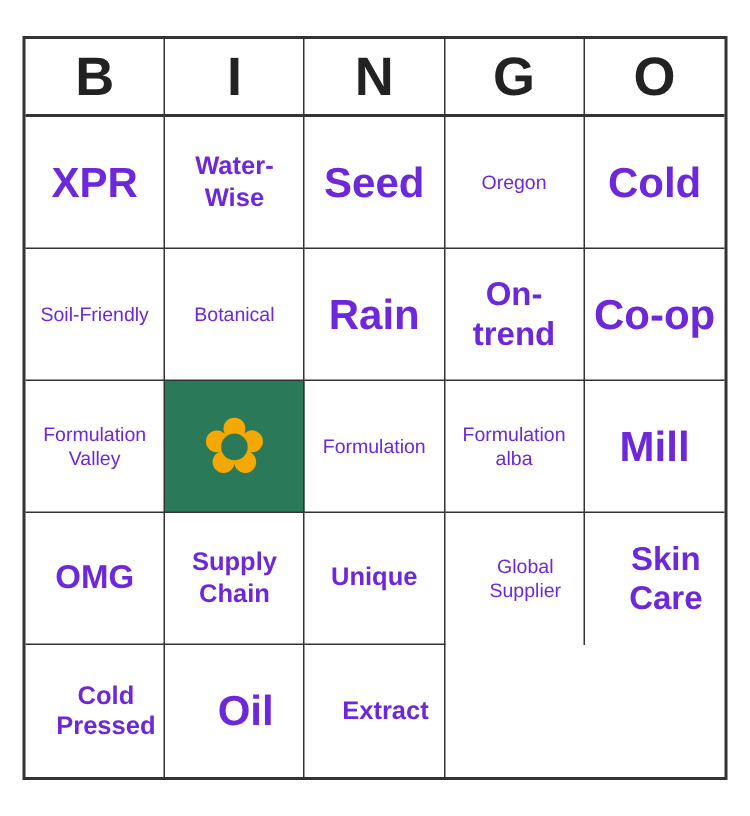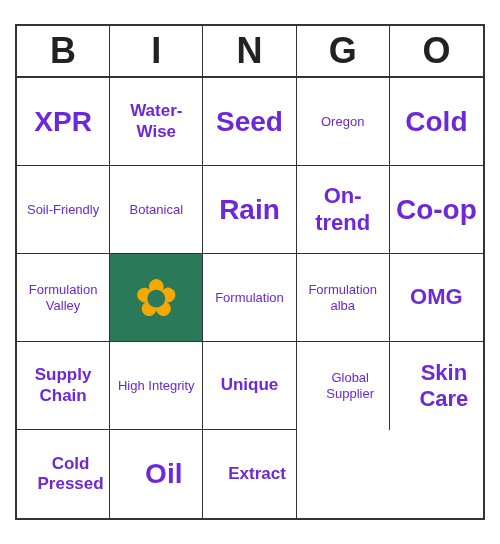--- a/index.html
+++ b/index.html
@@ -129,27 +129,27 @@
       <div class="bingo-cell free">
         <div class="free-flower">✿</div>
       </div>
       <div class="bingo-cell">
         <div class="cell-text cell-text">Formulation</div>
       </div>
       <div class="bingo-cell">
         <div class="cell-text cell-text">Formulation alba</div>
       </div>
       <div class="bingo-cell">
+        <div class="cell-text xlarge">Mill</div>
+      </div>
+      <div class="bingo-cell">
         <div class="cell-text large">OMG</div>
       </div>
       <div class="bingo-cell">
         <div class="cell-text medium">Supply Chain</div>
-      </div>
-      <div class="bingo-cell">
-        <div class="cell-text cell-text">High Integrity</div>
       </div>
       <div class="bingo-cell">
         <div class="cell-text medium">Unique</div>
       </div>
       <div class="bingo-cell">
         <div class="cell-text cell-text">Global Supplier</div>
       </div>
       <div class="bingo-cell">
         <div class="cell-text large">Skin Care</div>
       </div>

